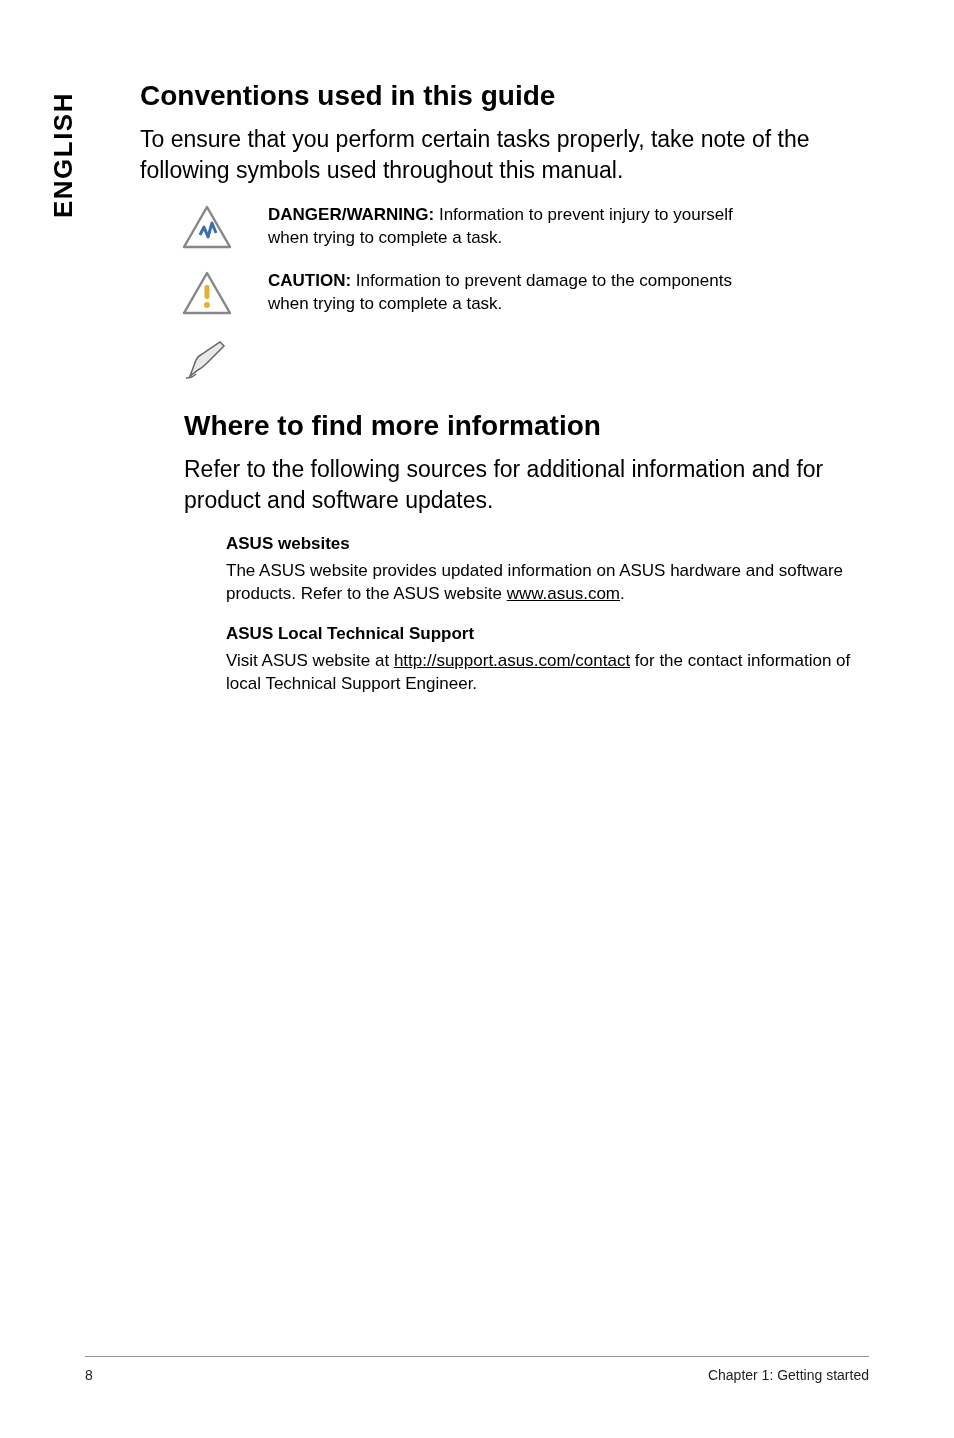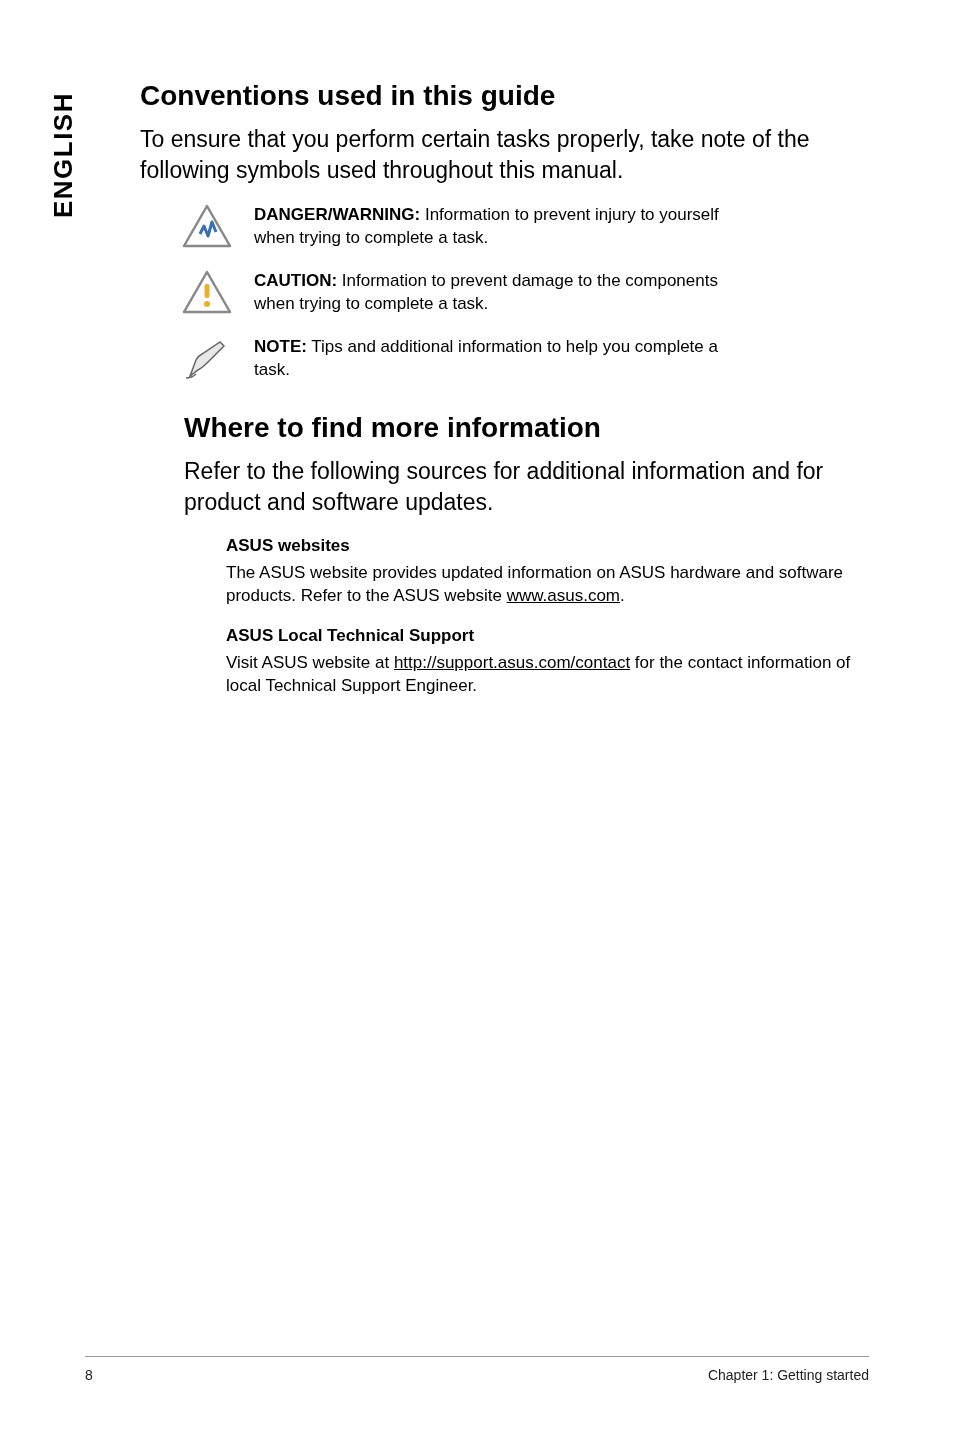--- a/index.html
+++ b/index.html
@@ -35,22 +35,22 @@
     font-weight: 700;
     margin-bottom: 12px;
   }
   .intro {
     font-size: 23px;
     line-height: 1.35;
     margin-bottom: 18px;
   }
   .notice {
     display: flex;
-    align-items: flex-start;
-    gap: 22px;
+    align-items: center;
+    gap: 36px;
     margin-bottom: 20px;
     padding-left: 42px;
   }
   .notice .icon {
     flex: 0 0 50px;
     width: 50px;
     height: 44px;
     display: flex;
     align-items: center;
     justify-content: center;
@@ -124,23 +124,20 @@
     </div>
 
 
     <div class="notice">
       <div class="icon">
         <svg viewBox="0 0 50 44" width="50" height="44">
           <path d="M8,40 L14,24 Q16,20 20,18 L38,6 L42,10 L24,28 Q20,32 16,34 Z" fill="#e8e8e8" stroke="#666" stroke-width="1.5"></path>
           <path d="M4,42 Q10,42 14,38" fill="none" stroke="#666" stroke-width="1.5"></path>
         </svg>
       </div>
-      <div class="text">
-        <span class="bold">NOTE:</span><span> Tips and additional information to help you complete a task.</span>
-      </div>
     </div>
 
     <div class="section2">
       <h2>Where to find more information</h2>
       <p class="intro">Refer to the following sources for additional information and for product and software updates.</p>
 
       <div class="def-list">
         <p class="def-title">ASUS websites</p>
         <p class="def-body">
           <span>The ASUS website provides updated information on ASUS hardware and software products. Refer to the ASUS website </span><span class="underline">www.asus.com</span><span>.</span>

